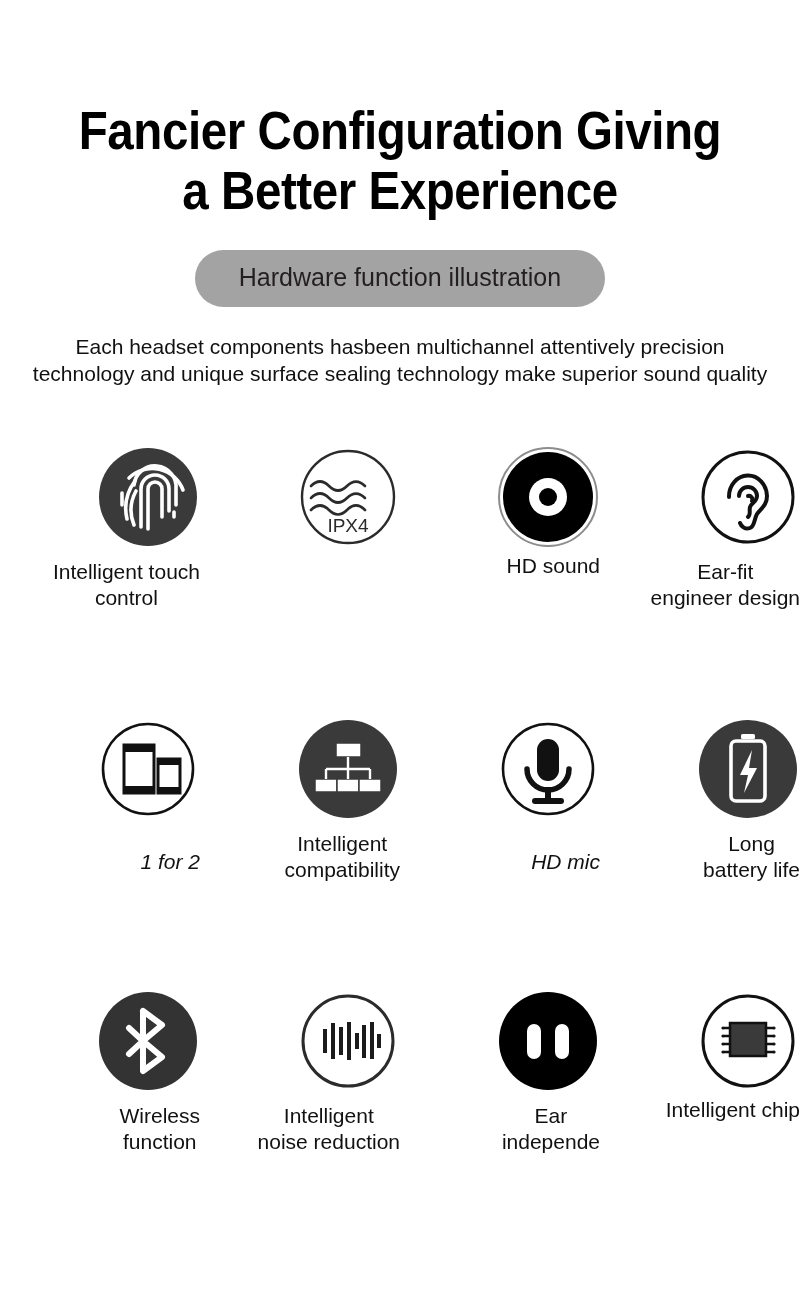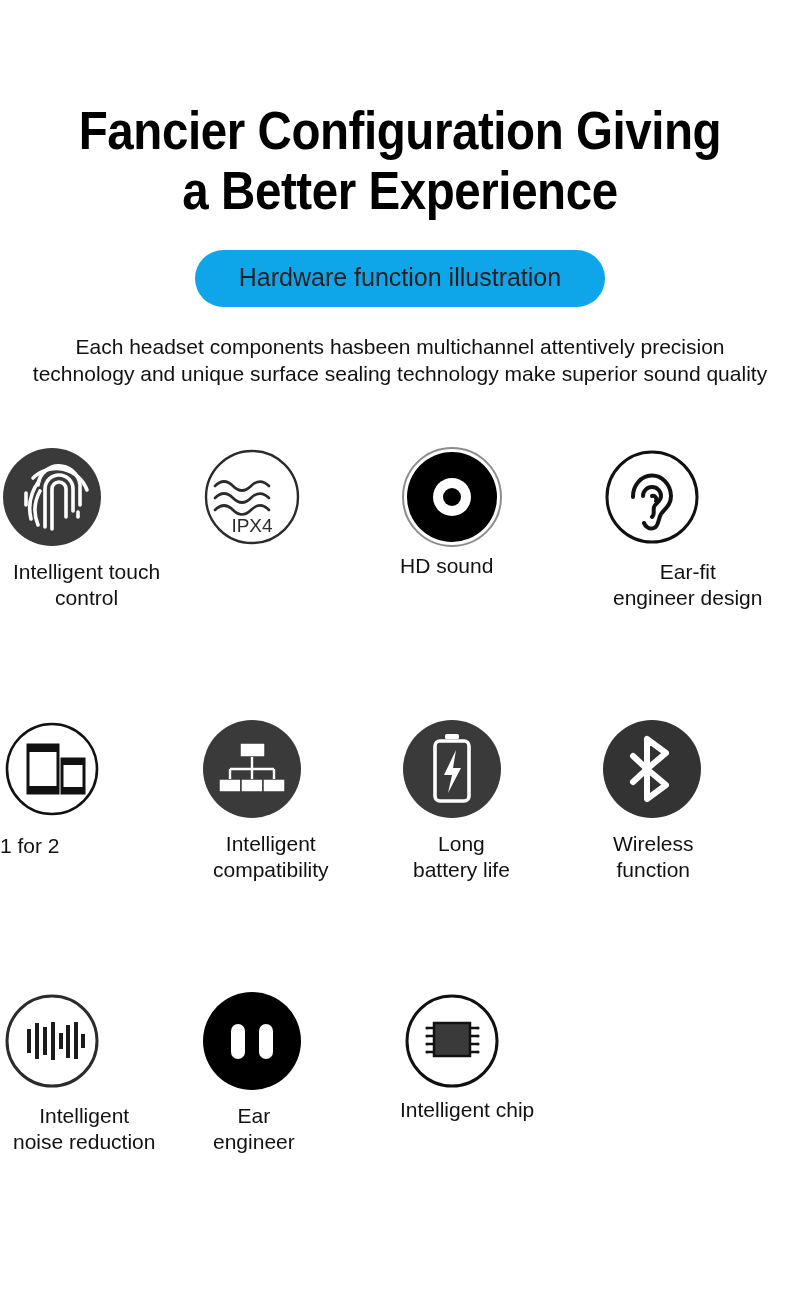--- a/index.html
+++ b/index.html
@@ -31,21 +31,21 @@
     transform-origin: center top;
   }
   .headline .l2 { display: block; }
 
   .badge-wrap {
     margin-top: 30px;
     display: flex;
     justify-content: center;
   }
   .badge {
-    background: #0ea5e9;
+    background: #a3a3a3;
     color: #231f20;
     font-size: 25px;
     line-height: 1;
     padding: 15px 44px 17px;
     border-radius: 32px;
     white-space: nowrap;
   }
 
   .subtext {
     margin: 26px auto 16px;
@@ -59,21 +59,21 @@
   
   .grid {
     margin-top: 42px;
     display: grid;
     grid-template-columns: repeat(4, 1fr);
     row-gap: 0;
   }
   .cell {
     display: flex;
     flex-direction: column;
-    align-items: flex-start;
+    align-items: flex-end;
     height: 272px;
     padding-top: 16px;
   }
   .icon-holder {
     width: 104px;
     height: 104px;
     display: flex;
     align-items: center;
     justify-content: center;
   }
@@ -81,21 +81,21 @@
   .label {
     margin-top: 16px;
     text-align: center;
     font-size: 21px;
     line-height: 26px;
     color: #111111;
     white-space: pre-line;
   }
   .cell.v-a .label { margin-top: 10px; margin-left: 13px; }
   .cell.v-b .label { margin-top: 4px; }
-  .cell.v-c .label { margin-top: 12px; }
+  .cell.v-c .label { margin-top: 28px; font-style: italic; }
 </style>
 </head>
 <body>
 
 <div class="page">
 
   <h1 class="headline">
     <span>Fancier Configuration Giving</span>
     <span class="l2">a Better Experience</span>
   </h1>
@@ -202,20 +202,32 @@
             <path d="M30 52 L30 62"></path>
             <path d="M52 52 L52 62"></path>
             <path d="M74 52 L74 62"></path>
           </g>
         </svg>
       </div>
       <div class="label">Intelligent
 compatibility</div>
     </div>
 
+    <div class="cell row2 v-c">
+      <div class="icon-holder">
+        <svg viewBox="0 0 104 104" aria-hidden="true">
+          <circle cx="52" cy="52" r="45" fill="none" stroke="#111111" stroke-width="2.6"></circle>
+          <rect x="41" y="22" width="22" height="42" rx="11" fill="#111111"></rect>
+          <path d="M31 52 a21 21 0 0 0 42 0" fill="none" stroke="#111111" stroke-width="5.5" stroke-linecap="round"></path>
+          <rect x="49" y="70" width="6" height="13" fill="#111111"></rect>
+          <rect x="36" y="81" width="32" height="6" rx="3" fill="#111111"></rect>
+        </svg>
+      </div>
+      <div class="label">HD mic</div>
+    </div>
 
     <div class="cell row2 v-a">
       <div class="icon-holder">
         <svg viewBox="0 0 104 104" aria-hidden="true">
           <circle cx="52" cy="52" r="49" fill="#3a3a3a"></circle>
           <rect x="45" y="17" width="14" height="5" rx="1.5" fill="#ffffff"></rect>
           <rect x="35" y="24" width="34" height="60" rx="5" fill="none" stroke="#ffffff" stroke-width="3.6"></rect>
           <path d="M56 33 L44 58 L52 58 L48 76 L61 51 L53 51 Z" fill="#ffffff"></path>
         </svg>
       </div>
@@ -256,21 +268,21 @@
 
     <div class="cell row3 v-a">
       <div class="icon-holder">
         <svg viewBox="0 0 104 104" aria-hidden="true">
           <circle cx="52" cy="52" r="49" fill="#000000"></circle>
           <rect x="31" y="35" width="14" height="35" rx="7" fill="#ffffff"></rect>
           <rect x="59" y="35" width="14" height="35" rx="7" fill="#ffffff"></rect>
         </svg>
       </div>
       <div class="label">Ear
-engineer</div>
+independe</div>
     </div>
 
     <div class="cell row3 v-b">
       <div class="icon-holder">
         <svg viewBox="0 0 104 104" aria-hidden="true">
           <circle cx="52" cy="52" r="45" fill="none" stroke="#111111" stroke-width="3"></circle>
           <rect x="34" y="34" width="36" height="33" fill="#3a3a3a" stroke="#111111" stroke-width="2.5"></rect>
           <g stroke="#111111" stroke-width="2.4" stroke-linecap="round">
             <path d="M28 39 L34 39"></path>
               <path d="M28 47 L34 47"></path>

